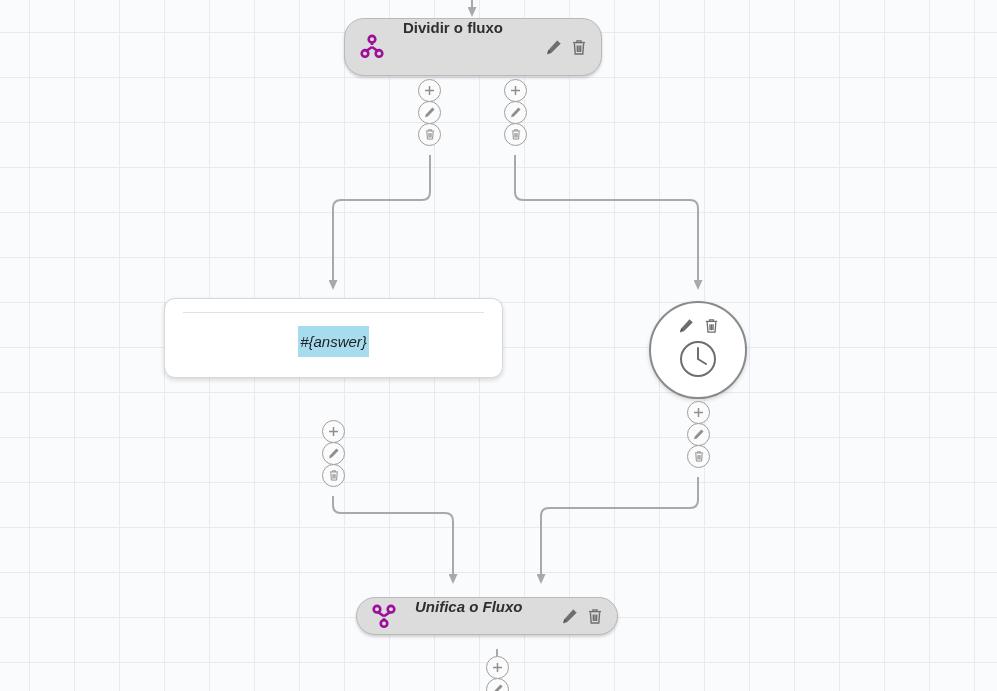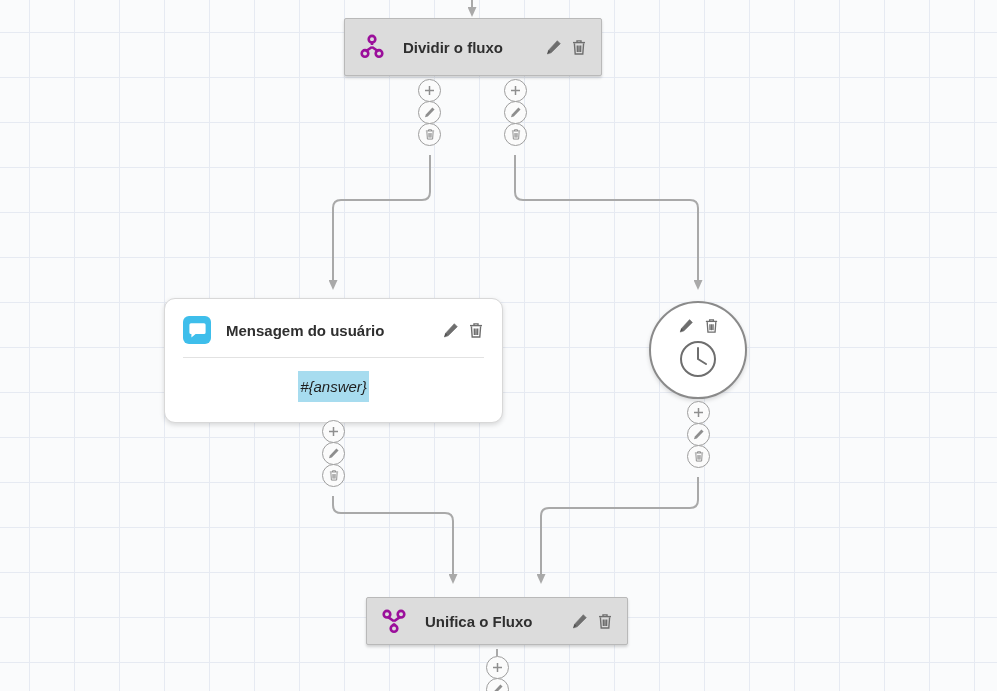--- a/index.html
+++ b/index.html
@@ -19,23 +19,22 @@
     background-position: -16px -13px;
   }
   #edges { position: absolute; inset: 0; width: 997px; height: 691px; pointer-events: none; }
 
   
   .node { position: absolute; }
 
   .gray-node {
     background: #dcdcdc;
     border: 1px solid #b9b9b9;
-    border-radius: 2px;
+    border-radius: 20px;
     display: flex;
-    align-items: center;
     padding: 0 14px;
     box-shadow: 0 2px 3px rgba(0,0,0,.17);
   }
   .gray-node .title {
     font-size: 15px; font-weight: bold; color: #2f2f2f;
     white-space: nowrap;
   }
   .node-icon { display: flex; align-items: center; justify-content: center; }
 
   .tool-row { display: flex; align-items: center; gap: 9px; margin-left: auto; padding-left: 14px; }
@@ -194,46 +193,20 @@
             <path d="M2.5,3.8 L13.5,3.8"></path>
             <path d="M6,3.8 L6,2.2 L10,2.2 L10,3.8"></path>
             <path d="M3.8,4.6 L4.5,14.6 L11.5,14.6 L12.2,4.6"></path>
             <path d="M6.5,6.6 L6.6,12.6 M8,6.6 L8,12.6 M9.5,6.6 L9.4,12.6"></path>
           </g>
         </svg>
     </div>
   </div>
 
   <div class="card" style="left:164px; top:298px; width:339px;">
-    <div class="card-head">
-      <span class="chat-badge">
-        <svg width="19" height="19" viewBox="0 0 19 19">
-          <path d="M3,2.2 H16 A1.6,1.6 0 0 1 17.6,3.8 V11.4 A1.6,1.6 0 0 1 16,13 H7.6 L3.4,16.4 V13 H3 A1.6,1.6 0 0 1 1.4,11.4 V3.8 A1.6,1.6 0 0 1 3,2.2 Z" fill="#ffffff"></path>
-        </svg>
-      </span>
-      <span class="card-title">Mensagem do usuário</span>
-      <span class="tool-row">
-        <span class="tool">
-          <svg width="17" height="17" viewBox="0 0 17 17">
-            <path d="M12.3,1.7 L15.3,4.7 L6.2,13.8 L2.4,15 L3.6,11.2 Z" fill="#6e6e6e" stroke="#6e6e6e" stroke-width="0.6" stroke-linejoin="round"></path>
-            <path d="M2.4,15 L3.6,11.2 L5.2,12.8 Z" fill="#4a4a4a"></path>
-          </svg>
-        </span>
-        <span class="tool">
-          <svg width="16" height="17" viewBox="0 0 16 17">
-            <g stroke="#6e6e6e" stroke-width="1.4" fill="none">
-              <path d="M2,3.6 L14,3.6"></path>
-              <path d="M6,3.6 L6,1.9 L10,1.9 L10,3.6"></path>
-              <path d="M3.4,4.4 L4.2,15 L11.8,15 L12.6,4.4"></path>
-              <path d="M6.3,6.6 L6.4,12.9 M8,6.6 L8,12.9 M9.7,6.6 L9.6,12.9"></path>
-            </g>
-          </svg>
-        </span>
-      </span>
-    </div>
     <div class="card-divider"></div>
     <div class="card-body">
       <span class="var-chip">#{answer}</span>
     </div>
   </div>
 
   <div class="conn-stack" style="left:322px; top:420px;">
     <div class="conn-btn">
       <svg width="13" height="13" viewBox="0 0 13 13">
           <path d="M6.5,2 L6.5,11 M2,6.5 L11,6.5" stroke="#8e8e8e" stroke-width="1.5"></path>
@@ -299,21 +272,21 @@
           <g stroke="#8e8e8e" stroke-width="1.3" fill="none">
             <path d="M2.5,3.8 L13.5,3.8"></path>
             <path d="M6,3.8 L6,2.2 L10,2.2 L10,3.8"></path>
             <path d="M3.8,4.6 L4.5,14.6 L11.5,14.6 L12.2,4.6"></path>
             <path d="M6.5,6.6 L6.6,12.6 M8,6.6 L8,12.6 M9.5,6.6 L9.4,12.6"></path>
           </g>
         </svg>
     </div>
   </div>
 
-  <div class="node gray-node" style="left:366px; top:597px; width:262px; height:48px;">
+  <div class="node gray-node" style="left:356px; top:597px; width:262px; height:38px;font-style:italic;">
     <span class="node-icon">
       <svg width="26" height="26" viewBox="0 0 26 26">
         <g stroke="#9b0f9b" stroke-width="2.6" fill="none">
           <path d="M6.4,8.6 L13,13.2 M19.6,8.6 L13,13.2 M13,15.2 L13,18"></path>
         </g>
         <circle cx="6" cy="6.2" r="3.3" fill="none" stroke="#9b0f9b" stroke-width="2.6"></circle>
         <circle cx="20" cy="6.2" r="3.3" fill="none" stroke="#9b0f9b" stroke-width="2.6"></circle>
         <circle cx="13" cy="20.4" r="3.3" fill="none" stroke="#9b0f9b" stroke-width="2.6"></circle>
       </svg>
     </span>

